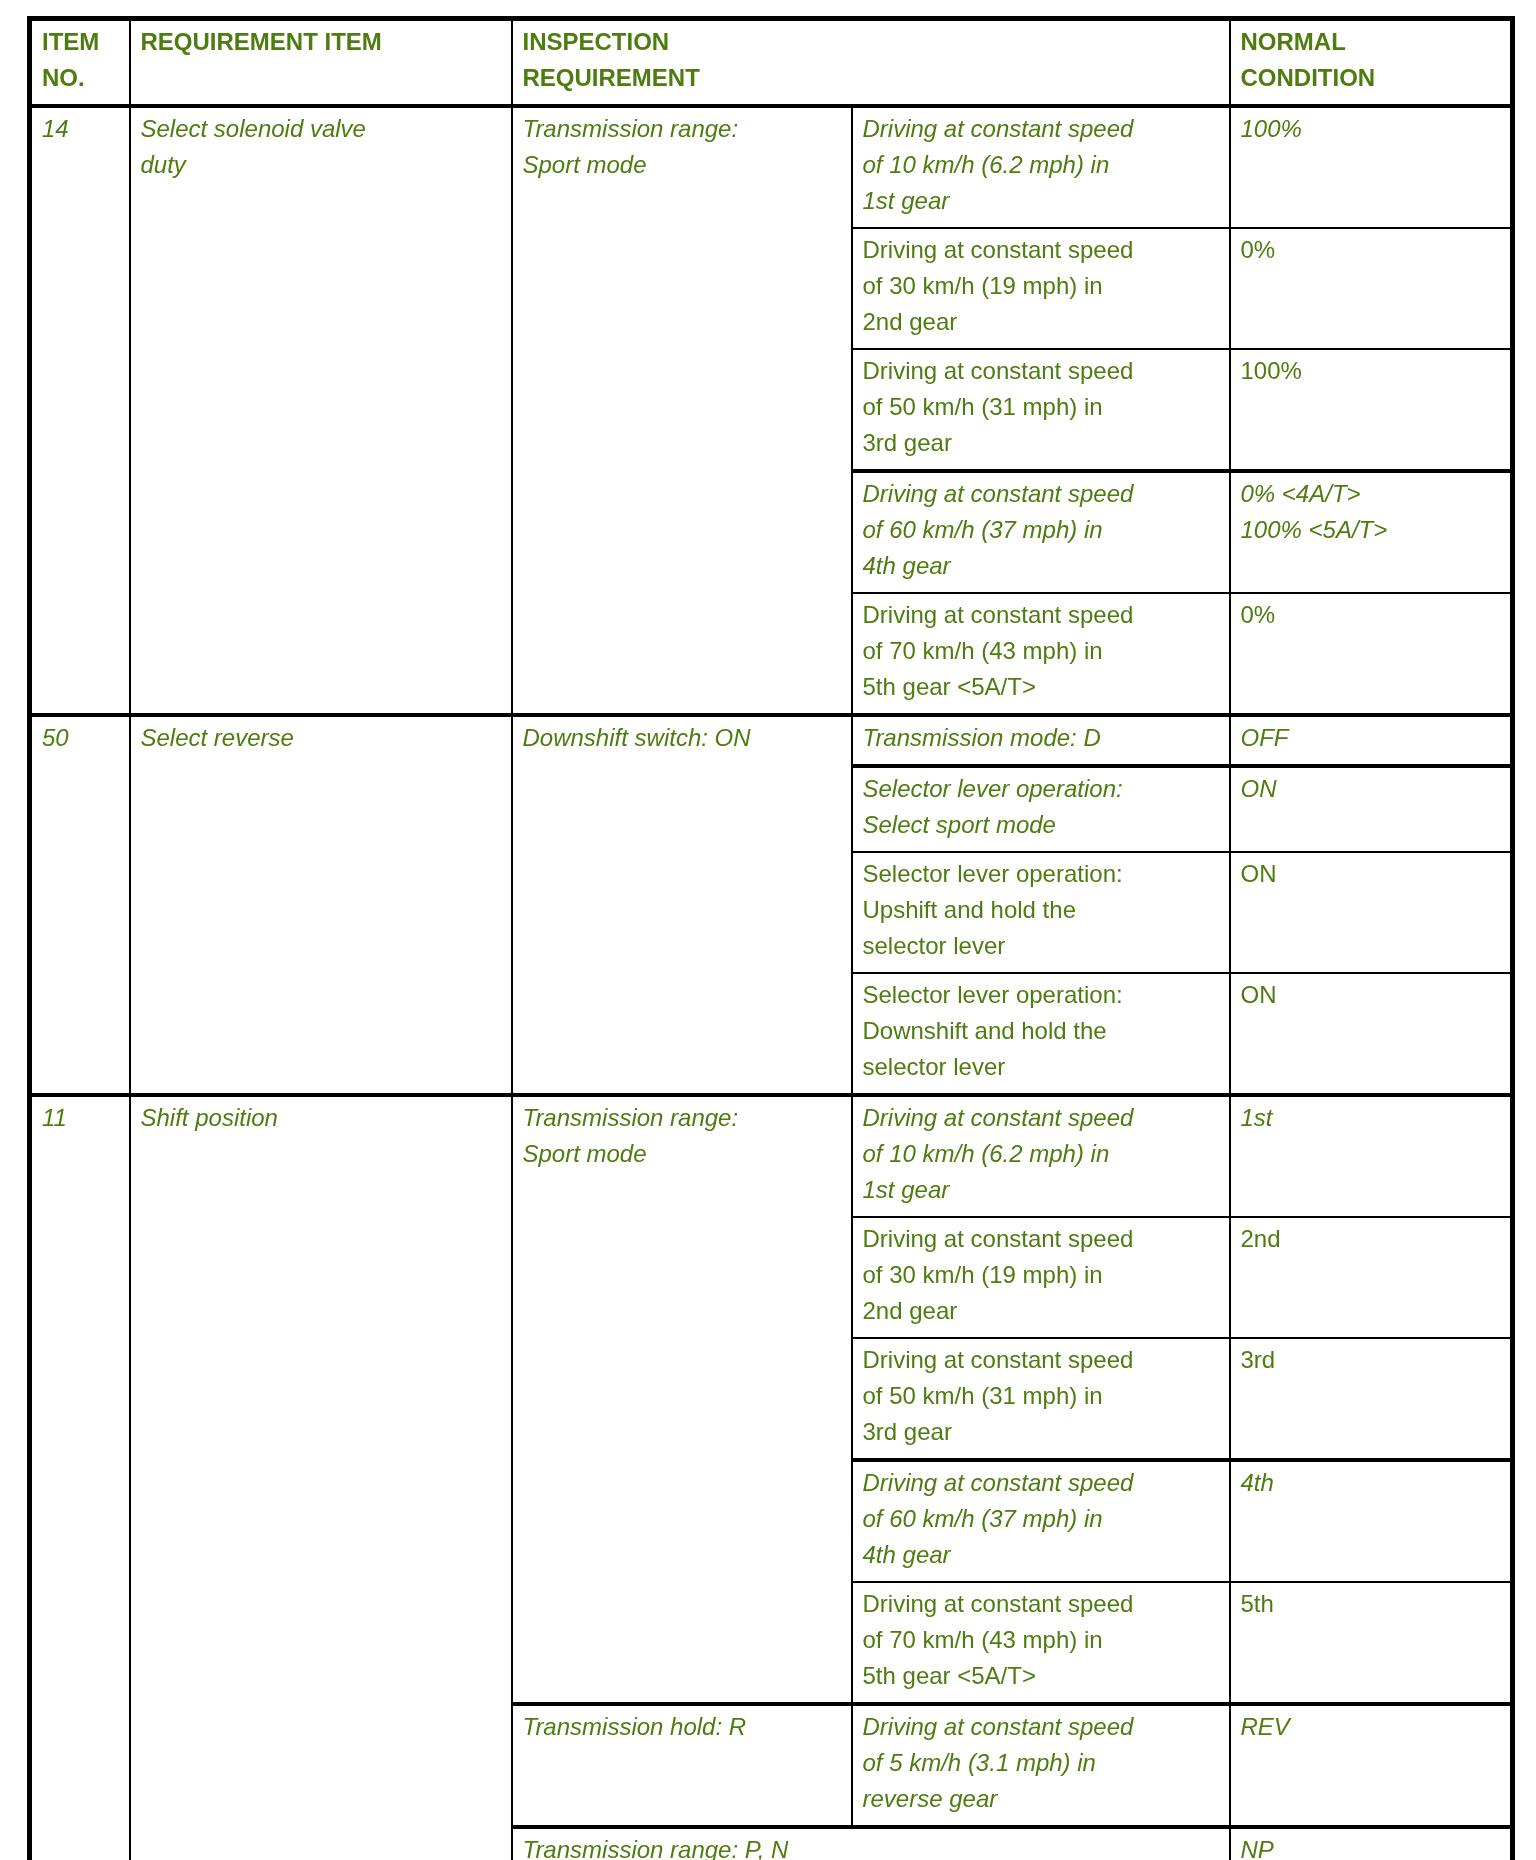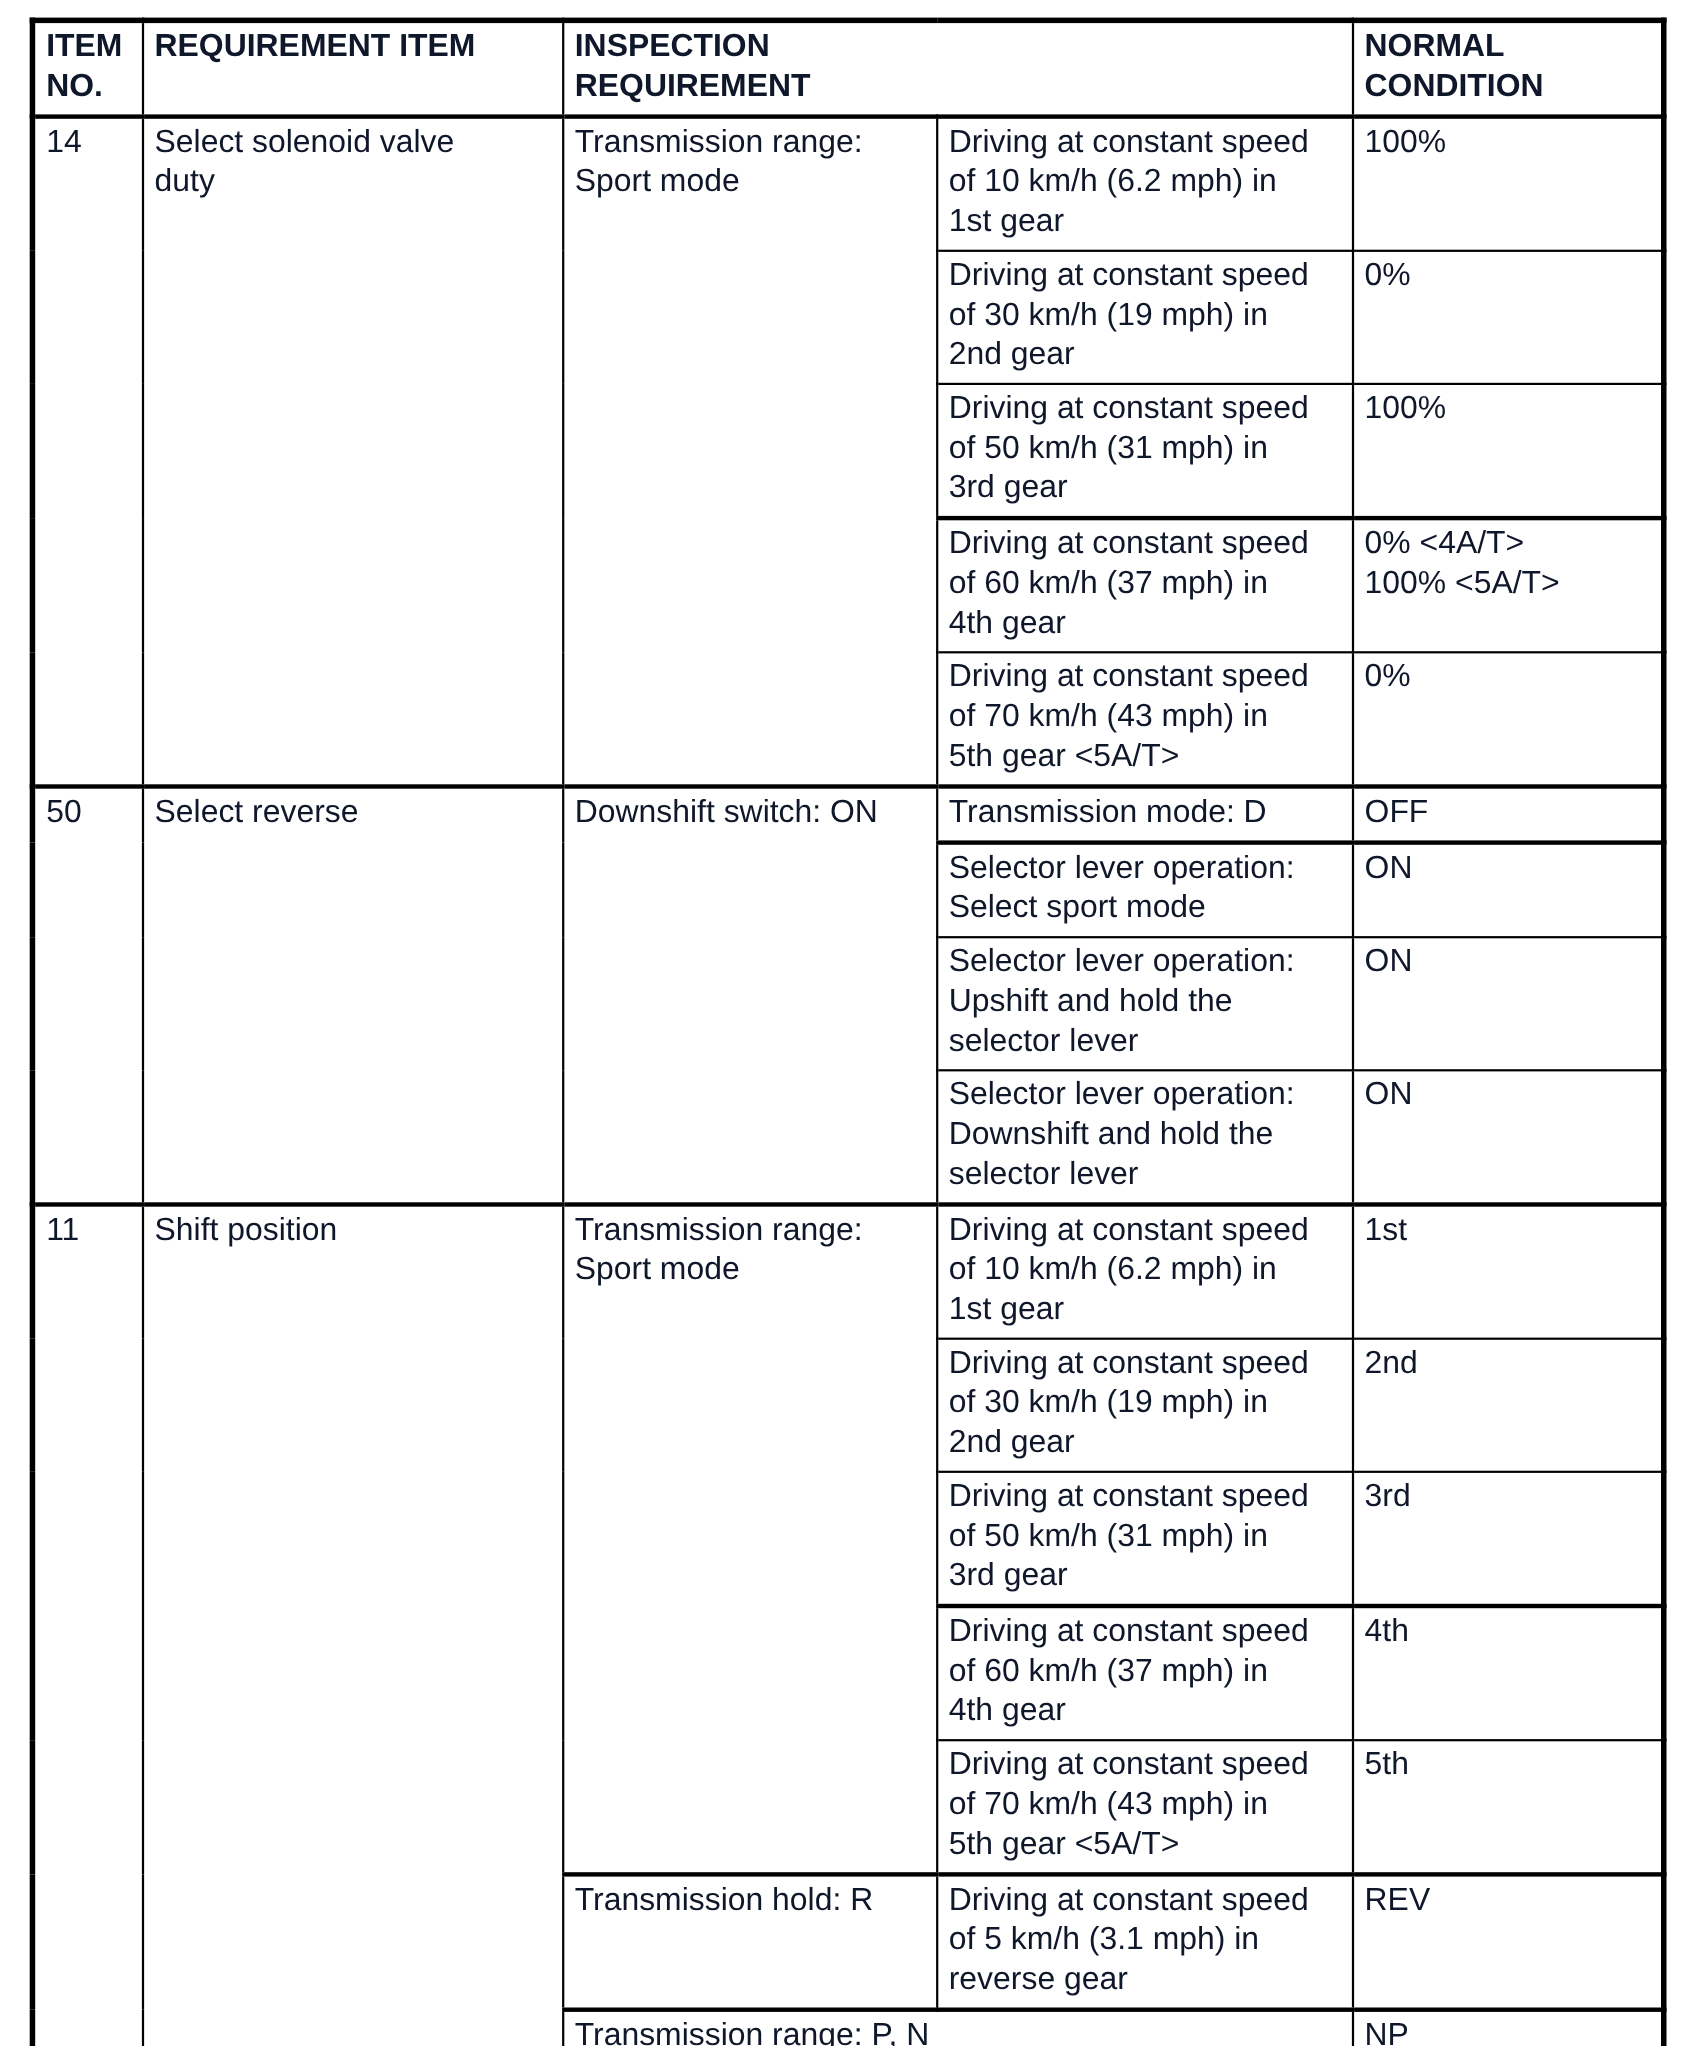--- a/index.html
+++ b/index.html
@@ -22,32 +22,33 @@
     table-layout: fixed;
     width: 1483px;
     border: 5px solid #000;
   }
   table.inspection th,
   table.inspection td {
     border: 2px solid #000;
     vertical-align: top;
     text-align: left;
     padding: 3px 8px 8px 10px;
-    font-size: 29px;
+    font-size: 24px;
     line-height: 36px;
     white-space: pre-line;
     overflow: hidden;
-    color: #0f172a;
+    color: #4d7c0f;
   }
   table.inspection th {
     font-weight: bold;
     border-bottom-width: 4px;
   }
   tr.section-start td {
     border-top-width: 4px;
+    font-style: italic;
   }
   col.c-itemno  { width: 100px; }
   col.c-item    { width: 382px; }
   col.c-req1    { width: 340px; }
   col.c-req2    { width: 378px; }
   col.c-normal  { width: 283px; }
 </style>
 </head>
 <body>
 

